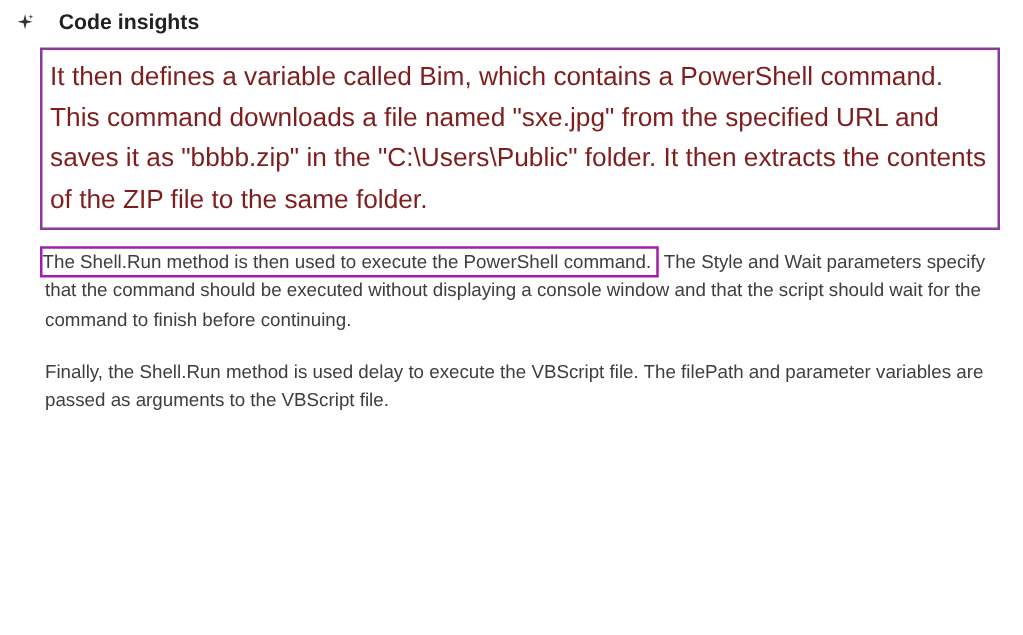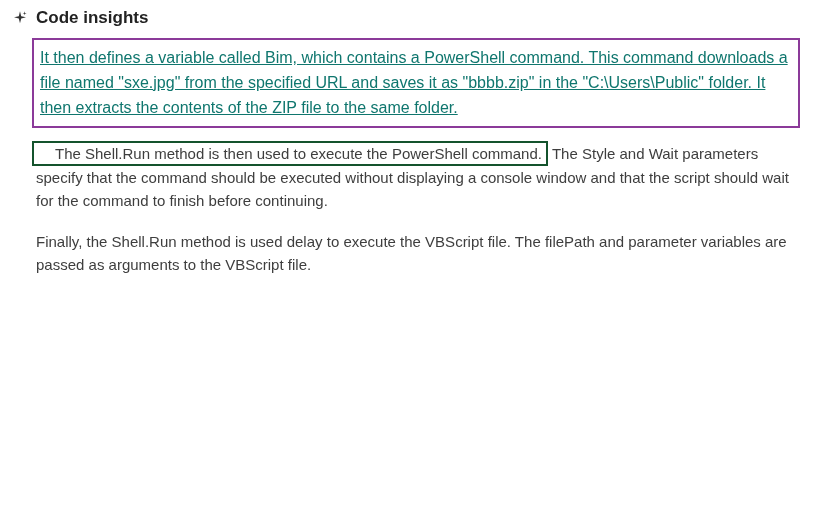--- a/index.html
+++ b/index.html
@@ -10,21 +10,21 @@
     font-family: "Segoe UI", "Helvetica Neue", Arial, sans-serif;
     color: #3a3a3a;
   }
   .page {
     padding: 8px 12px 20px 12px;
     box-sizing: border-box;
   }
   .header {
     display: flex;
     align-items: center;
-    gap: 8px;
+    gap: 19px;
     margin-bottom: 10px;
   }
   .sparkle {
     width: 16px;
     height: 16px;
     flex: 0 0 auto;
     color: #333;
   }
   .title {
     font-size: 17px;
@@ -39,28 +39,27 @@
     line-height: 1.55;
     color: #3e3e3e;
     margin: 0 0 18px 0;
   }
   .hl-box {
     border: 2px solid #8b3a99;
     padding: 6px 8px 6px 6px;
     margin: 0 6px 14px -4px;
   }
   .para-inner {
-    font-size: 16px;
+    font-size: 21px;
     line-height: 1.55;
-    color: #0f766e;
-    text-decoration: underline;
+    color: #7f1d1d;
   }
   .inline-hl {
-    border: 2px solid #14532d;
-    padding: 2px 4px 2px 21px;
+    border: 2px solid #a21caf;
+    padding: 2px 4px 2px 0;
     margin-left: -4px;
     margin-right: 4px;
     display: inline;
     box-decoration-break: clone;
     -webkit-box-decoration-break: clone;
   }
 </style>
 </head>
 <body>
 

